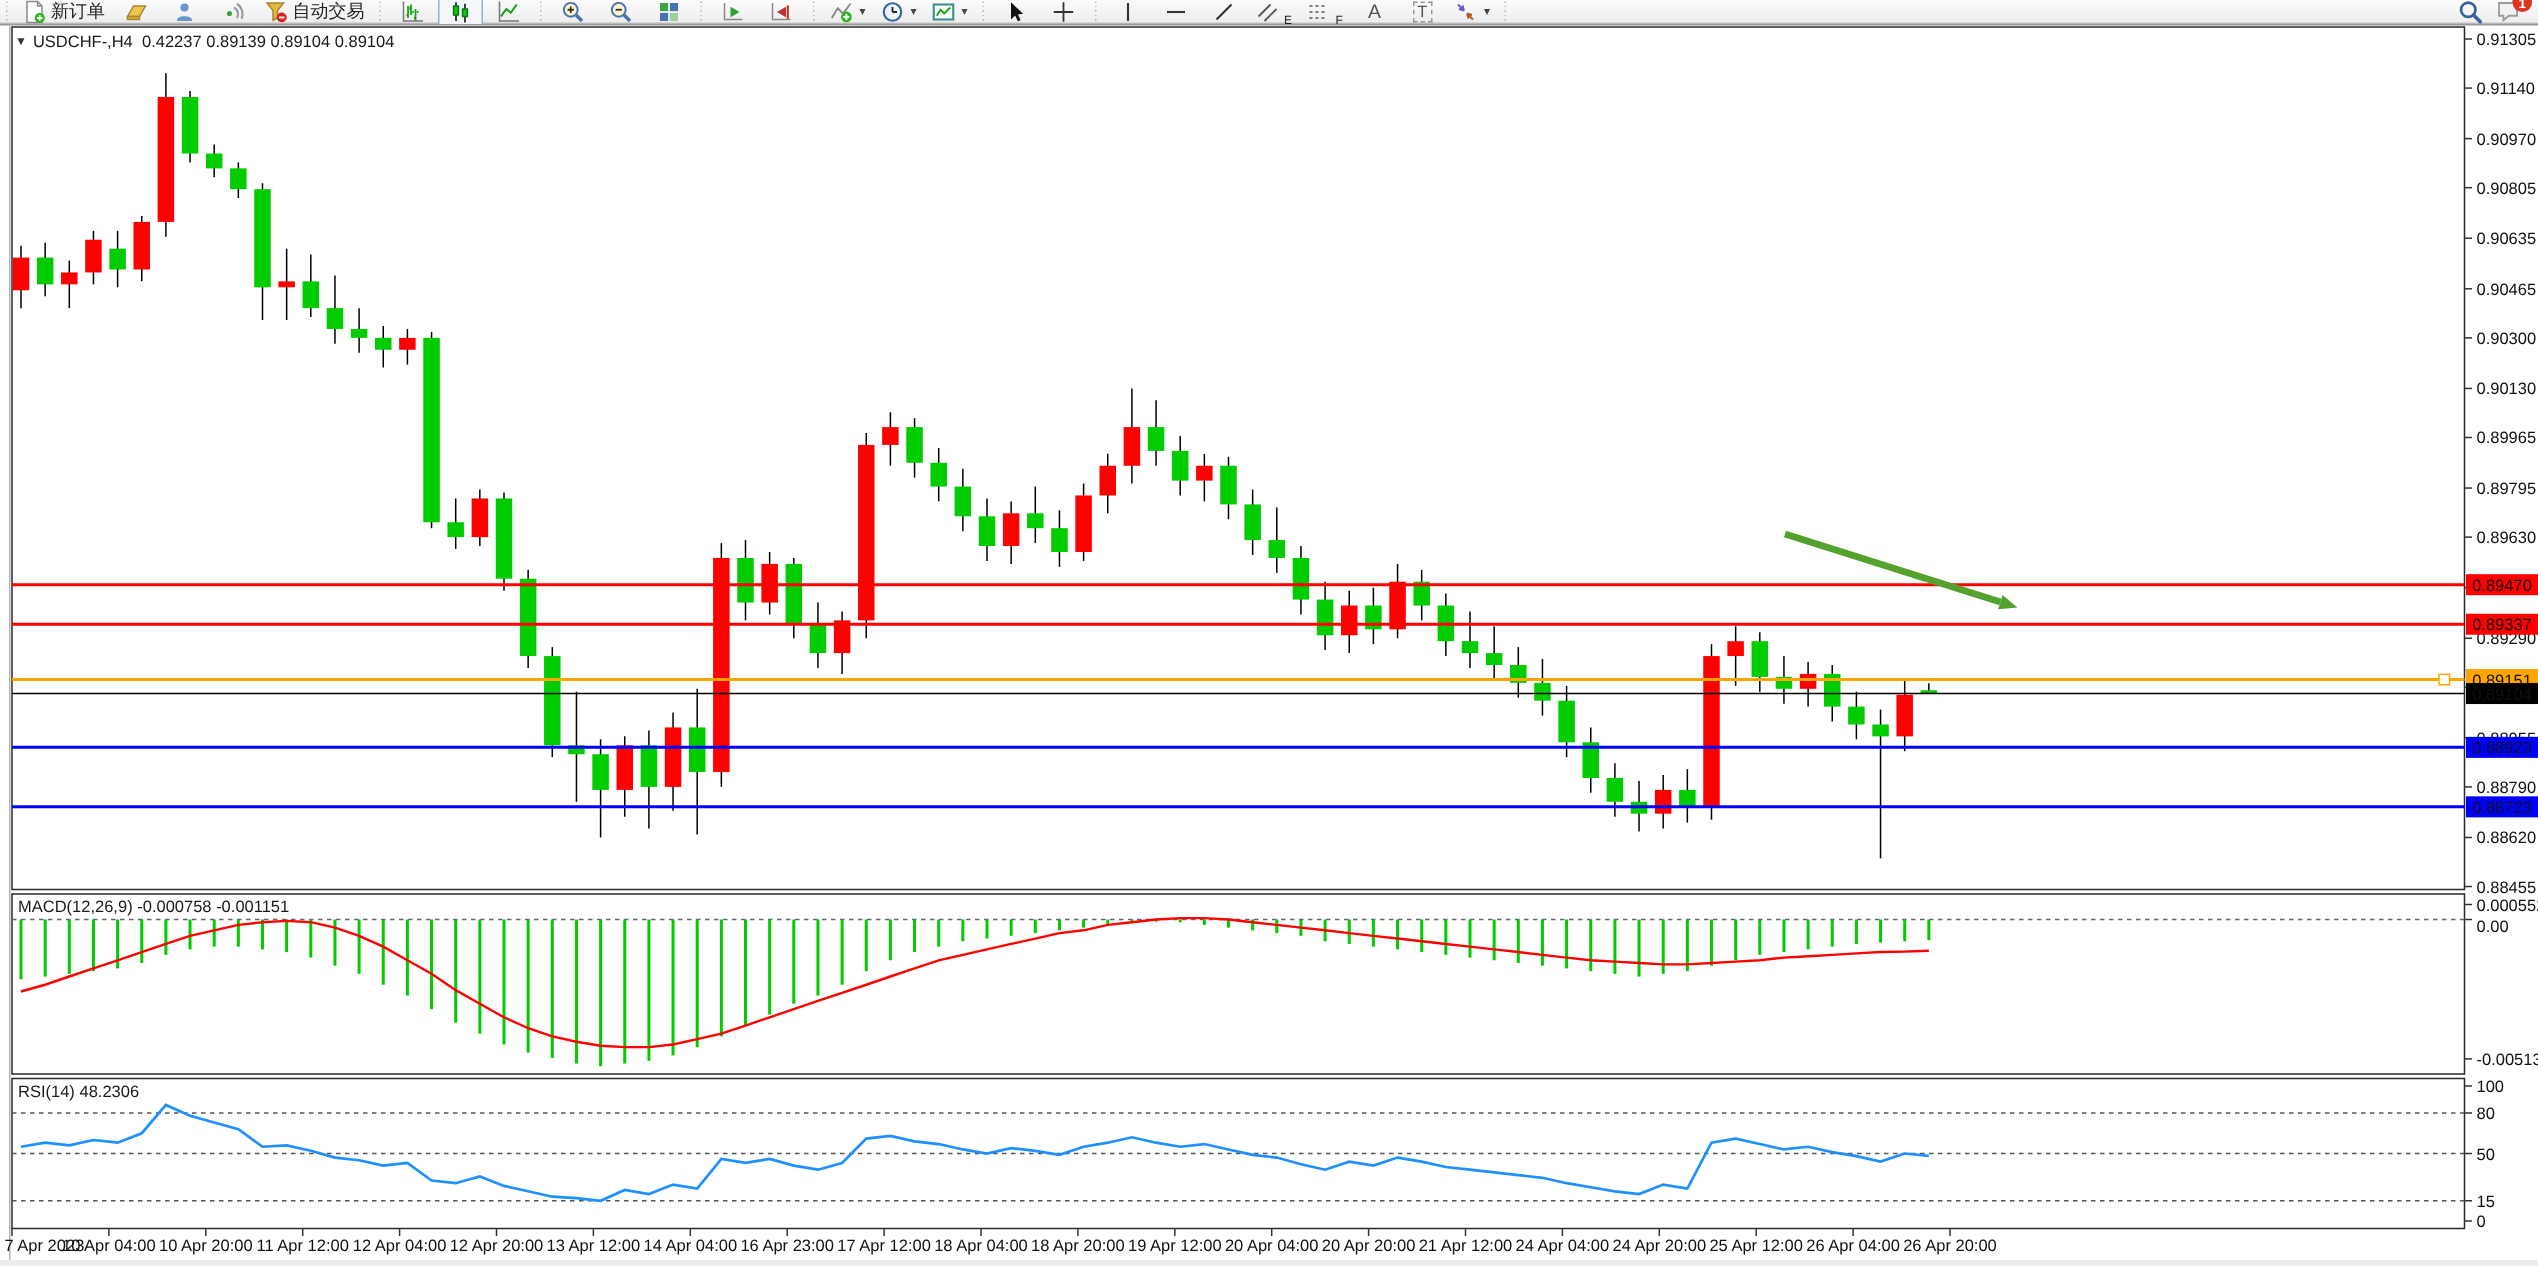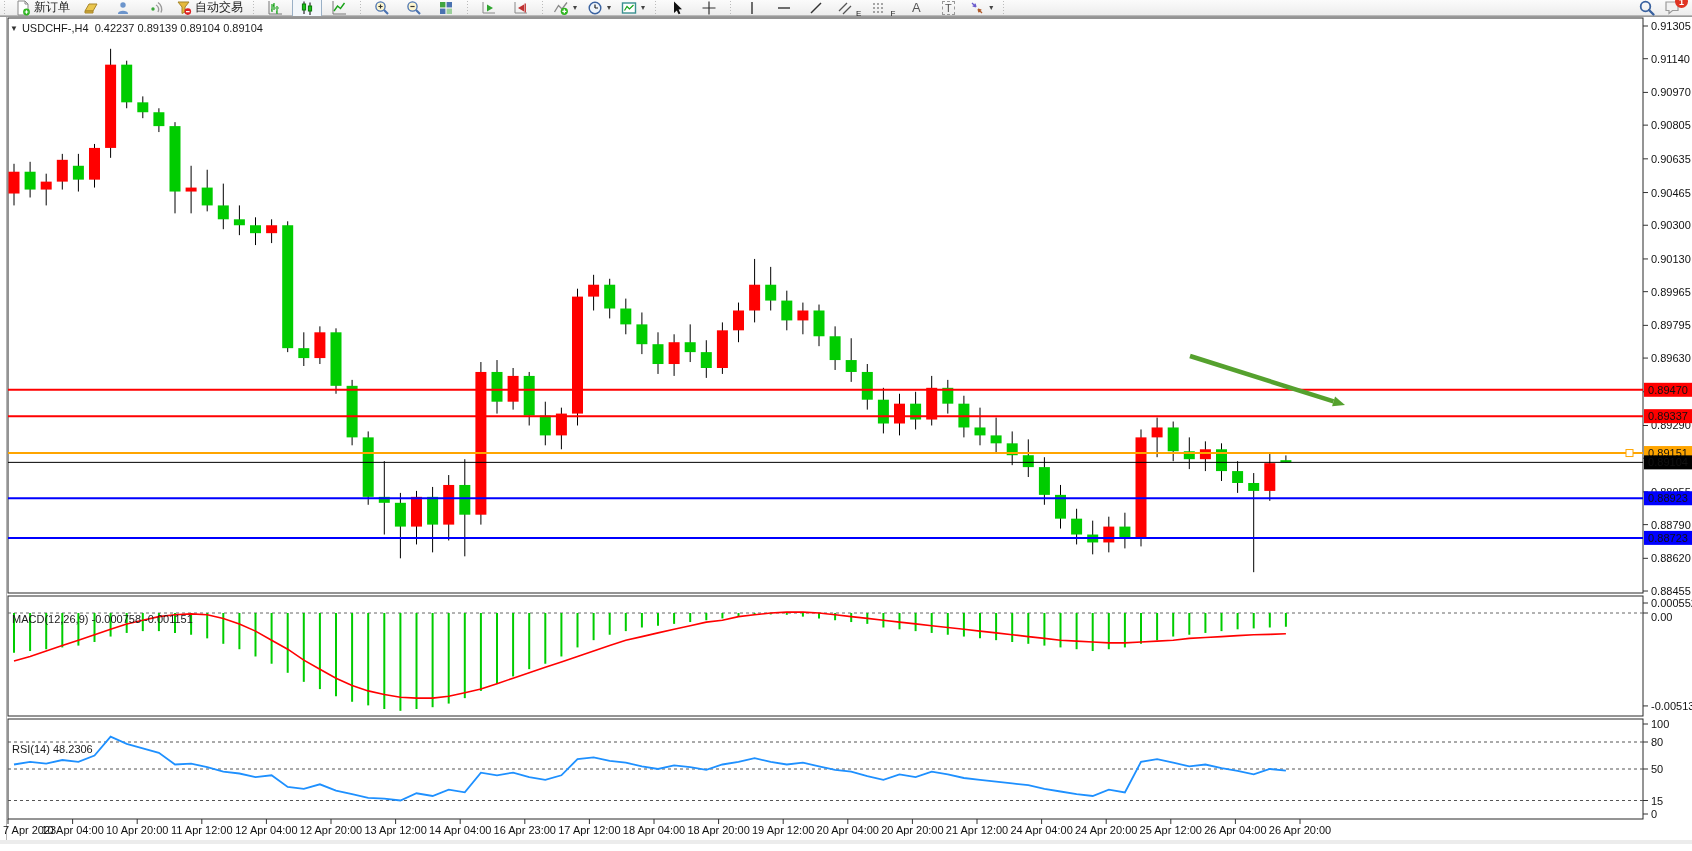--- a/index.html
+++ b/index.html
@@ -17,22 +17,22 @@
   .tf{font-size:11px;font-weight:bold;color:#333;min-width:26px;}
   .tf.active{background:#fdfdfd;border:1px solid #a8a8a8;}
   .right-tools{margin-left:auto;display:flex;align-items:center;margin-right:10px;gap:8px;}
   .chat-wrap{position:relative;}
   .badge{position:absolute;top:-4px;right:-6px;background:#e03423;color:#fff;border-radius:50%;
     width:13px;height:13px;font-size:9px;font-weight:bold;display:flex;align-items:center;justify-content:center;}
   .chart-area{position:relative;width:1692px;height:828px;background:#fff;}
   .overlay{position:absolute;font-size:11px;color:#1a1a1a;white-space:pre;z-index:5;}
   #symbol-line{left:10px;top:6px;}
   #symbol-line .caret{font-size:8px;vertical-align:1px;margin-right:4px;color:#333;}
-  #macd-label{left:12px;top:583px;margin-top:14px;}
-  #rsi-label{left:12px;top:727px;}
+  #macd-label{left:12px;top:583px;}
+  #rsi-label{left:12px;top:706px;}
   svg{display:block;font-family:"Liberation Sans","DejaVu Sans",sans-serif;}
   svg text{font-size:11px;fill:#111;}
 </style>
 </head>
 <body>
 
 <div class="toolbar">
   <div class="sep"></div>
   <div class="tb-btn">
     <span>

